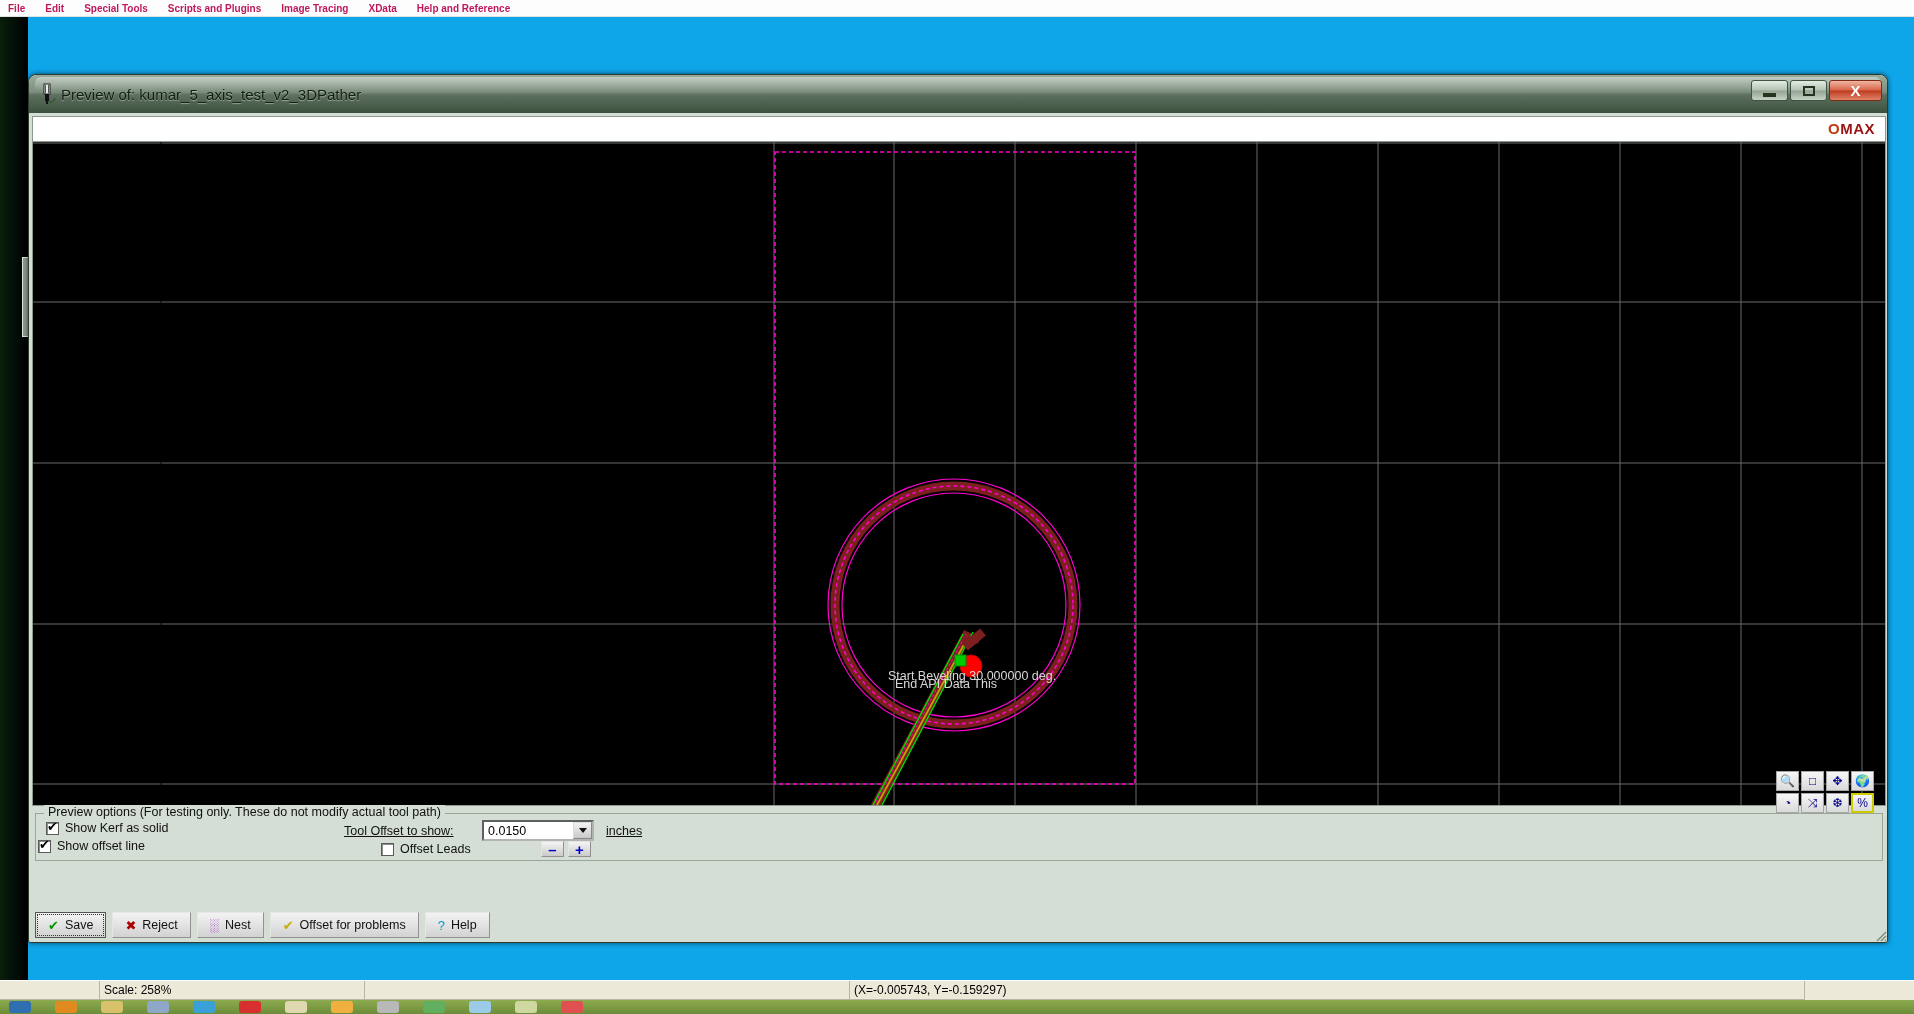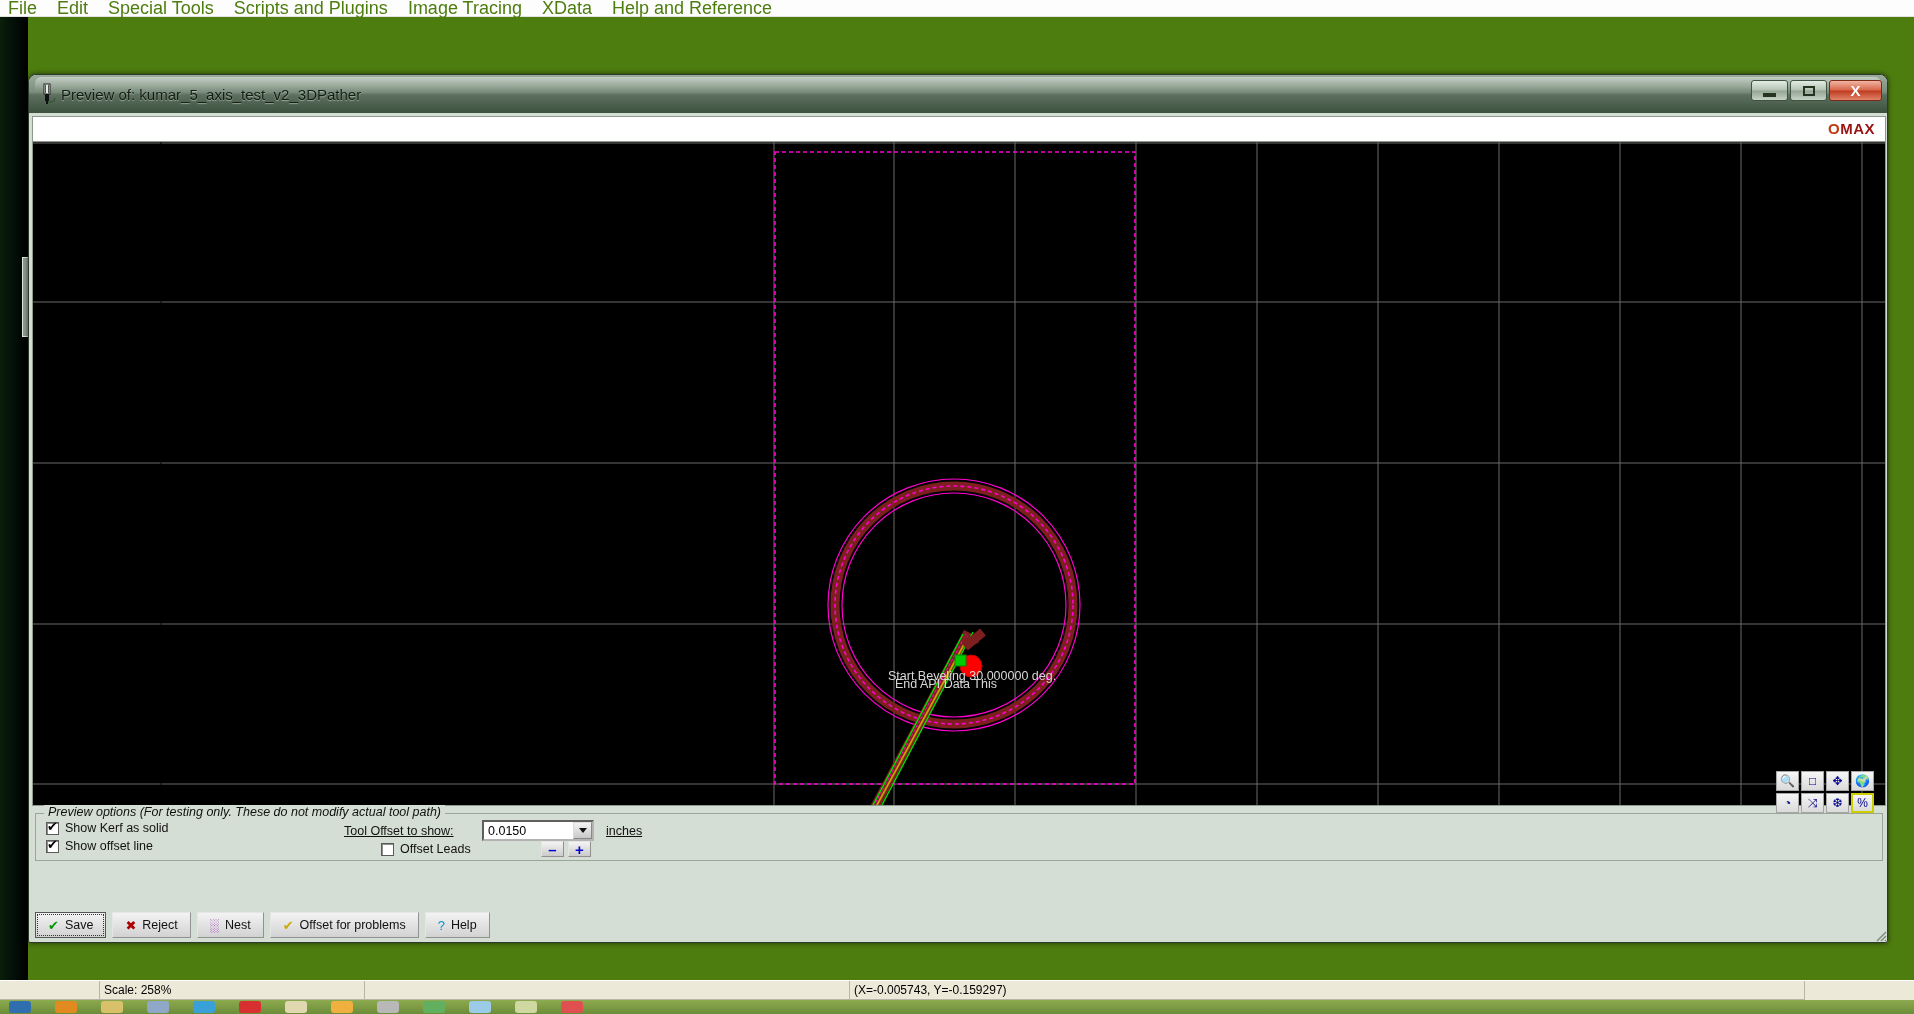--- a/index.html
+++ b/index.html
@@ -13,28 +13,28 @@
 
   
   #app-menubar {
     position: absolute; left: 0; top: 0; width: 1914px; height: 17px;
     background: #fdfdfd;
     display: flex; align-items: center;
     padding-left: 8px;
     border-bottom: 1px solid #e2e2e2;
   }
   #app-menubar .menu-item {
-    font-size: 18px; color: #4d7c0f; margin-right: 20px;
-    white-space: nowrap; line-height: 17px;
+    font-size: 10px; color: #be185d; margin-right: 20px;
+    white-space: nowrap; line-height: 17px; font-weight: bold;
   }
 
   
   #desktop {
     position: absolute; left: 0; top: 17px; width: 1914px; height: 963px;
-    background: #4d7c0f;
+    background: #0ea5e9;
   }
   #desktop-left-strip {
     position: absolute; left: 0; top: 0; width: 28px; height: 963px;
     background: linear-gradient(to right,#0a1f0a,#04120a 40%, #000 100%);
   }
   #desktop-scrollthumb {
     position: absolute; left: 22px; top: 240px; width: 10px; height: 80px;
     background: #8f9b8f; border: 1px solid #dfe6df;
   }
 
@@ -112,21 +112,21 @@
   }
   #canvas-svg { position: absolute; left:0; top:0; }
 
   
   #options-group {
     position: relative; margin-top: 7px; height: 48px;
     border: 1px solid #9aa69a; margin-left: 3px; margin-right: 3px;
   }
   #options-legend {
     position: absolute; left: 8px; top: -9px; background: #d4ded4;
-    padding: 0 4px; font-size: 12.5px; color: #111; white-space: nowrap; font-style: italic;
+    padding: 0 4px; font-size: 12.5px; color: #111; white-space: nowrap;
   }
   .chk-row { position: absolute; display: flex; align-items: center; }
   .checkbox {
     width: 13px; height: 13px; background: #fff; border: 1px solid #5a5a5a;
     box-shadow: inset 1px 1px 0 #8d8d8d;
     margin-right: 6px; position: relative; flex: none;
   }
   .checkbox.checked::after {
     content: "✔"; position: absolute; left: 0px; top: -3px;
     font-size: 13px; color: #000; line-height: 14px;
@@ -326,21 +326,21 @@
       </div>
 
       <div id="options-group">
         <span id="options-legend">Preview options (For testing only. These do not modify actual tool path)</span>
 
         <div class="chk-row" style="left:10px; top:7px;">
           <span class="checkbox checked"></span>
           <span class="chk-label">Show Kerf as solid</span>
         </div>
 
-        <div class="chk-row" style="left:10px; top:25px;">
+        <div class="chk-row" style="left:2px; top:25px;">
           <span class="checkbox checked"></span>
           <span class="chk-label">Show offset line</span>
         </div>
 
         <span id="tool-offset-label">Tool Offset to show:</span>
 
         <div id="tool-offset-combo">
           <span id="tool-offset-value">0.0150</span>
           <div id="tool-offset-arrow">
             <span class="tri"></span>

